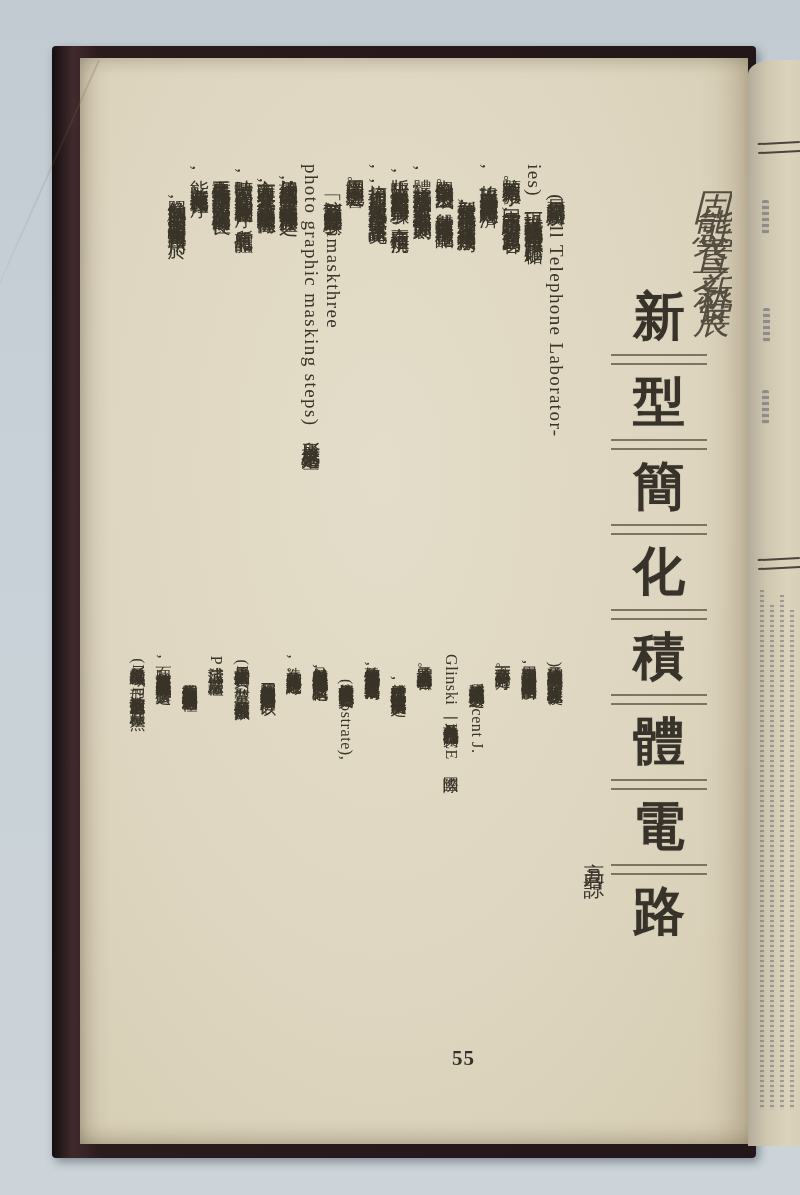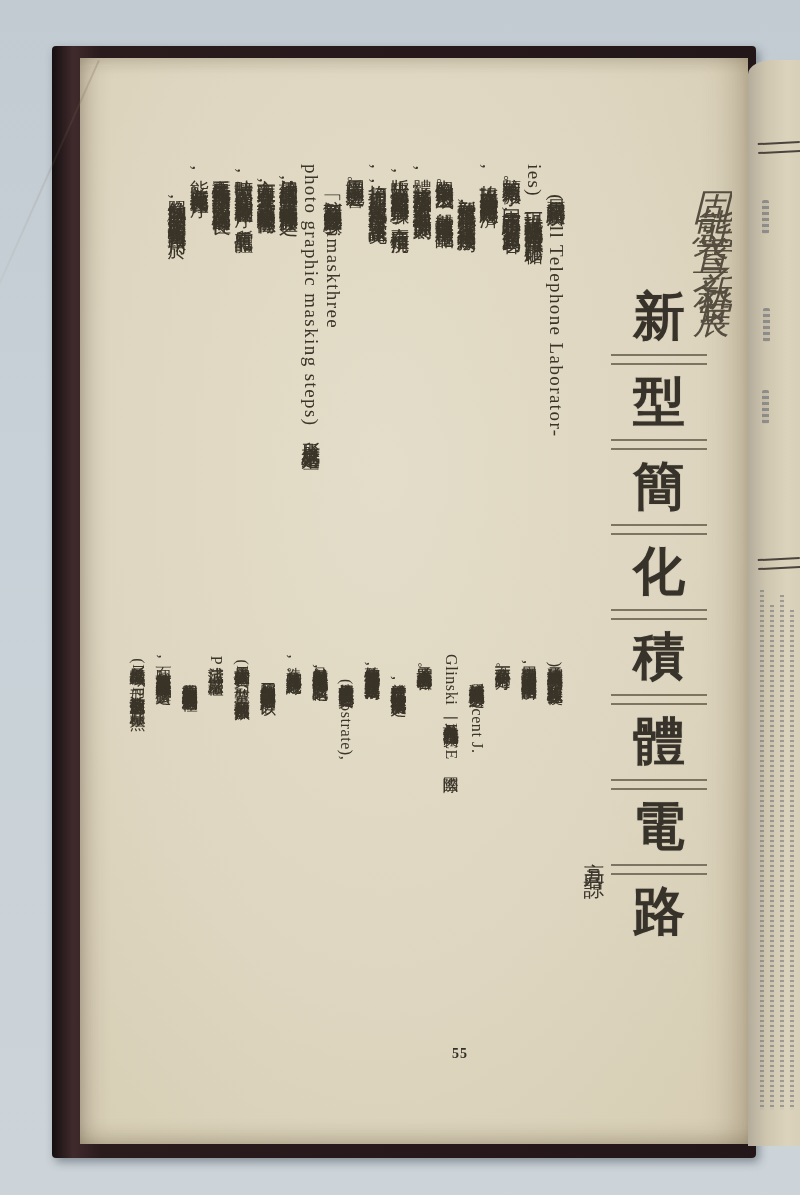--- a/index.html
+++ b/index.html
@@ -51,21 +51,21 @@
     text-shadow:0 0 1px rgba(55,50,42,.4);}
   .title-rule{height:7px;border-top:2px solid #655c4b;border-bottom:2px solid #655c4b;
     margin:10px 1px;opacity:.8;}
   .author{position:absolute;left:500px;top:788px;writing-mode:vertical-rl;
     font-size:21px;letter-spacing:7px;color:#3b352c;}
   .tier{position:absolute;writing-mode:vertical-rl;text-orientation:mixed;color:#3a3429;}
   .tier-upper{left:85px;top:106px;width:402px;height:502px;font-size:19px;}
   .tier-upper > div{line-height:22.3px;letter-spacing:1.4px;}
   .tier-lower{left:44px;top:596px;width:444px;height:422px;font-size:16px;}
   .tier-lower > div{line-height:26.1px;letter-spacing:0.6px;}
-  .page-num{position:absolute;left:372px;top:988px;font-size:14px;font-weight:bold;
+  .page-num{position:absolute;left:372px;top:988px;font-size:21px;font-weight:bold;
     color:#33302a;letter-spacing:1px;}
   .crease{position:absolute;left:18px;top:2px;width:2px;height:300px;
     background:linear-gradient(180deg,rgba(120,100,70,.25),rgba(120,100,70,0));
     transform:rotate(24deg);transform-origin:top left;}
 </style>
 </head>
 <body>
 
 <div class="cover"></div>
 

